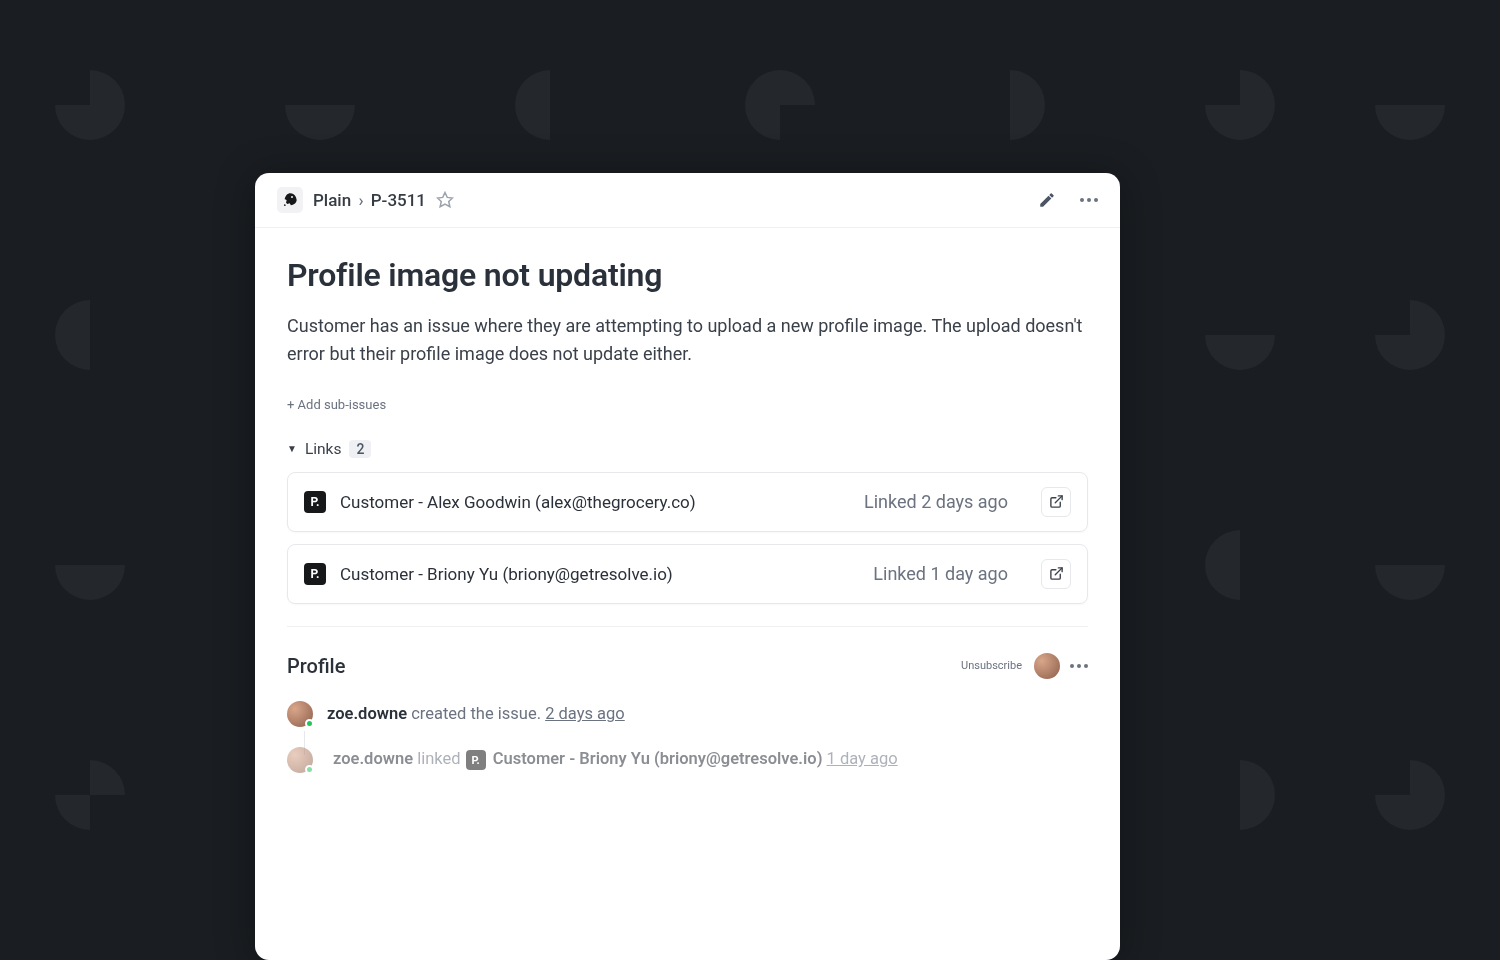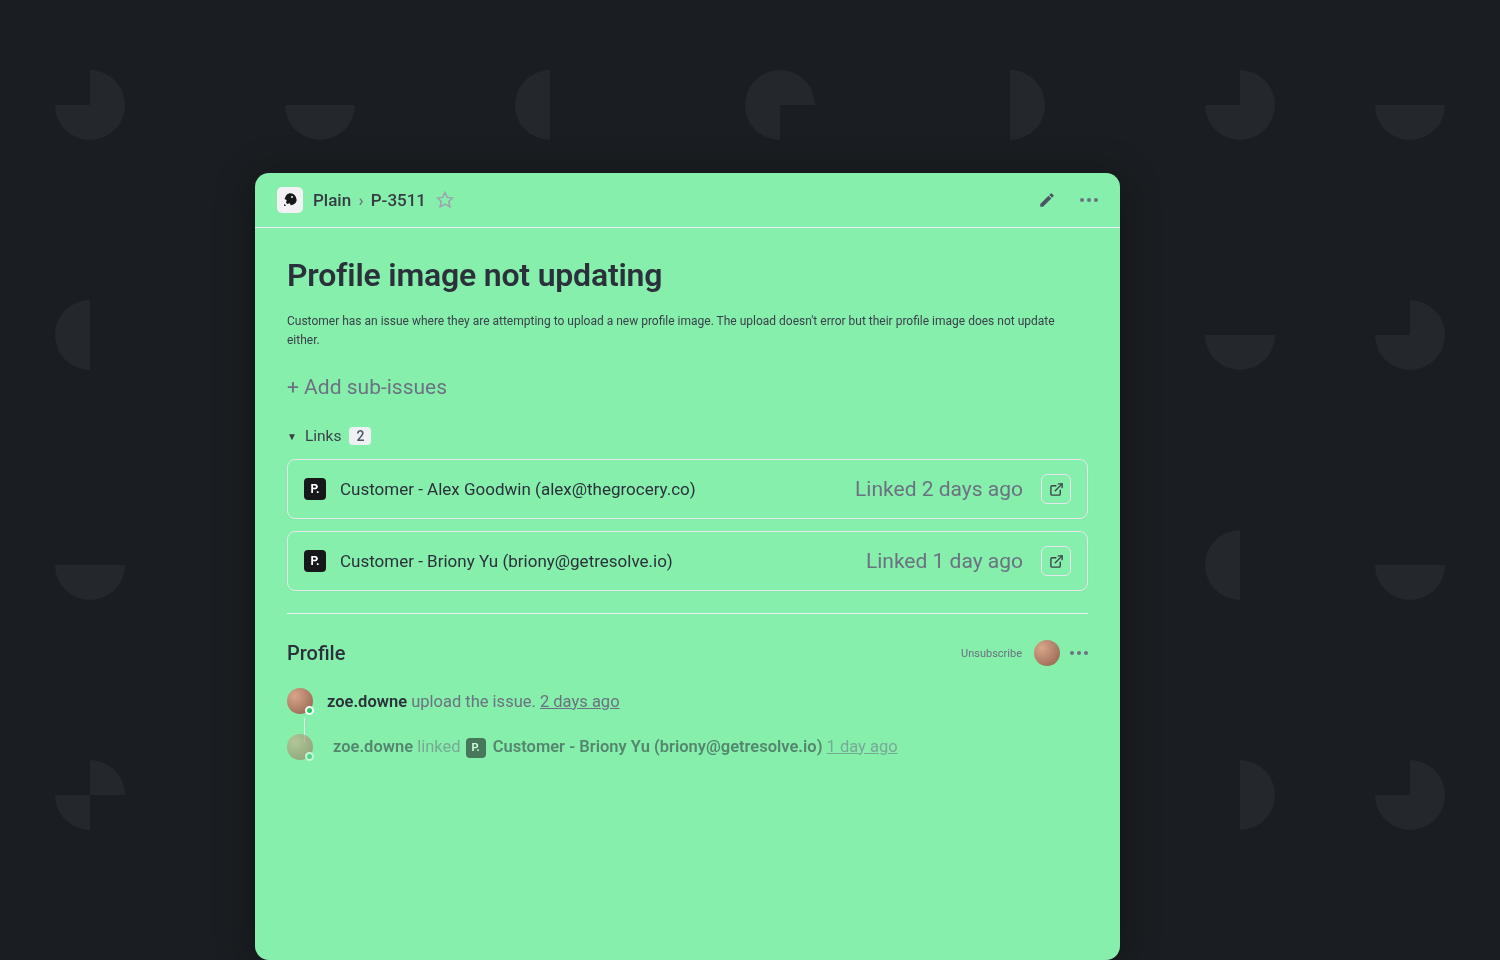--- a/index.html
+++ b/index.html
@@ -36,21 +36,21 @@
 .bg-shape.s14 { top: 760px; left: 55px; clip-path: polygon(50% 0, 100% 0, 100% 50%, 0 50%, 0 100%, 50% 100%); transform: rotate(180deg);}
 .bg-shape.s15 { top: 760px; left: 1205px; clip-path: polygon(50% 0, 100% 0, 100% 100%, 50% 100%);}
 .bg-shape.s16 { top: 760px; left: 1375px; clip-path: polygon(50% 0, 100% 0, 100% 100%, 0 100%, 0 50%, 50% 50%);}
 
 .card {
   position: absolute;
   top: 173px;
   left: 255px;
   width: 865px;
   height: 787px;
-  background: #86efac;
+  background: #ffffff;
   border-radius: 14px;
   overflow: hidden;
   box-shadow: 0 4px 40px rgba(0,0,0,0.3);
 }
 
 .header {
   display: flex;
   align-items: center;
   padding: 14px 22px;
   border-bottom: 1px solid #eef0f2;
@@ -66,39 +66,39 @@
 .breadcrumb .sep { color: #6b7280; margin: 0 3px;}
 .star-icon, .pencil-icon, .more-icon { cursor: pointer; color: #6b7280; display:flex; align-items:center; justify-content:center;}
 .star-icon svg, .pencil-icon svg { width: 18px; height: 18px; }
 .spacer { flex: 1; }
 .more-dots { display:flex; gap:3px; }
 .more-dots span { width:4px; height:4px; border-radius:50%; background:#6b7280; display:block;}
 
 .content { padding: 28px 32px 0 32px; }
 
 .title { font-size: 32px; font-weight: 600; color: #2b313a; margin-bottom: 18px; letter-spacing: -0.2px;}
-.description { font-size: 12px; color: #3b414a; line-height: 1.55; margin-bottom: 26px;}
-
-.add-sub { font-size: 21px; color: #6b7280; cursor:pointer; margin-bottom: 28px; display:inline-block;}
+.description { font-size: 18px; color: #3b414a; line-height: 1.55; margin-bottom: 26px;}
+
+.add-sub { font-size: 13px; color: #6b7280; cursor:pointer; margin-bottom: 28px; display:inline-block;}
 
 .links-header { display:flex; align-items:center; gap:8px; font-size: 15.5px; color: #3b414a; margin-bottom: 14px; cursor:pointer;}
 .links-header .tri { font-size: 10px; color:#3a3f47; }
 .links-header .count { background:#eef0f3; color:#4b5563; border-radius:4px; padding: 1px 7px; font-size: 14px; font-weight: 500;}
 
 .link-card {
   border: 1px solid #e6e8eb;
   border-radius: 8px;
   padding: 14px 16px;
   display:flex; align-items:center; gap:14px;
   margin-bottom: 12px;
   box-shadow: 0 1px 2px rgba(0,0,0,0.03);
 }
 .p-badge { width:22px; height:22px; background:#17181a; color:#fff; border-radius:4px; display:flex; align-items:center; justify-content:center; font-size:12px; font-weight:700; flex-shrink:0;}
 .link-title { font-size: 17px; color:#2b313a; flex:1; font-weight: 450;}
-.link-meta { font-size: 21px; color:#6b7280; margin-right: 4px;}
+.link-meta { font-size: 18px; color:#6b7280; margin-right: 19px;}
 .open-btn { width:30px; height:30px; border:1px solid #e6e8eb; border-radius:6px; display:flex; align-items:center; justify-content:center; cursor:pointer; flex-shrink:0;}
 .open-btn svg { width:15px; height:15px; stroke:#3b414a;}
 
 .divider { height:1px; background:#eef0f2; margin: 22px 0 26px 0;}
 
 .activity-header { display:flex; align-items:center; margin-bottom: 22px;}
 .activity-header h2 { font-size: 20px; font-weight: 550; color:#2b313a;}
 .unsubscribe { font-size: 11px; color:#6b7280; cursor:pointer; margin-right: 12px;}
 .avatar-sm { width:26px; height:26px; border-radius:50%; background: radial-gradient(circle at 30% 30%, #d9a68a, #8c5e4a); margin-right: 10px; flex-shrink:0;}
 
@@ -218,21 +218,21 @@
       </span>
     </div>
 
     <div class="activity-item">
       <span class="activity-avatar">
           <span class="status"></span>
         </span>
       <span class="activity-line"></span>
       <span class="activity-text">
         <span class="user">zoe.downe</span>
-        <span class="action">upload the issue.</span>
+        <span class="action">created the issue.</span>
         <span class="time">2 days ago</span>
       </span>
     </div>
 
 
     <div class="activity-item faded">
       <span class="activity-avatar">
           <span class="status"></span>
         </span>
       <span class="activity-text">

